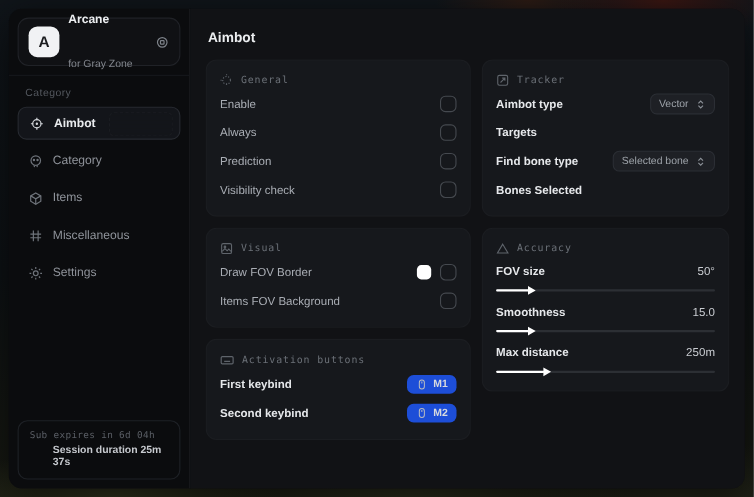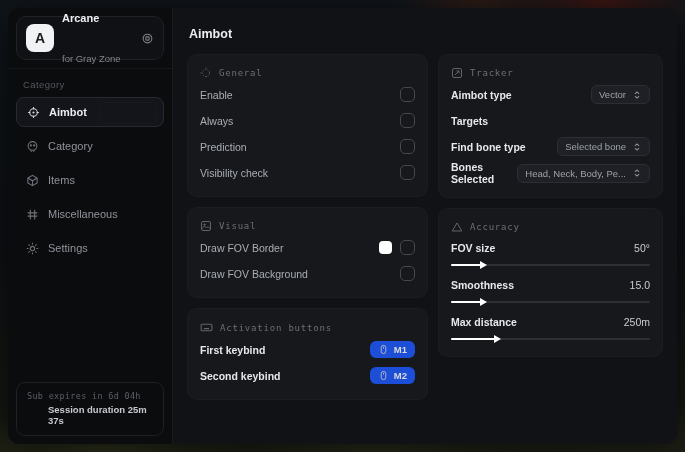--- a/index.html
+++ b/index.html
@@ -265,21 +265,21 @@
             <span>Visual</span>
           </div>
           <div class="row">
             <span class="lbl-dim">Draw FOV Border</span>
             <span class="row-controls">
               <span class="swatch" style="background: rgb(255, 255, 255);"></span>
               <span class="checkbox"></span>
             </span>
           </div>
           <div class="row">
-            <span class="lbl-dim">Draw FOV Background</span>
+            <span class="lbl-dim">Items FOV Background</span>
             <span class="checkbox"></span>
           </div>
         </div>
 
         <div class="panel">
           <div class="panel-title">
             <span class="picon">
               <svg width="13" height="13" viewBox="0 0 24 24" fill="none" stroke="currentColor" stroke-width="2">
                 <rect x="2" y="6" width="20" height="12" rx="2"></rect>
                   <path d="M6 10h.01M10 10h.01M14 10h.01M18 10h.01M7 14h10"></path>
@@ -347,28 +347,20 @@
               <span class="dtext">Selected bone</span>
               <span class="dicon">
                 <svg width="10" height="10" viewBox="0 0 24 24" fill="none" stroke="currentColor" stroke-width="2.5">
                   <path d="M7 9.5L12 4.5l5 5M7 14.5l5 5 5-5"></path>
                 </svg>
               </span>
             </span>
           </div>
           <div class="row">
             <span class="lbl-bright">Bones Selected</span>
-            <span class="dropdown">
-              <span class="dtext">Head, Neck, Body, Pe...</span>
-              <span class="dicon">
-                <svg width="10" height="10" viewBox="0 0 24 24" fill="none" stroke="currentColor" stroke-width="2.5">
-                  <path d="M7 9.5L12 4.5l5 5M7 14.5l5 5 5-5"></path>
-                </svg>
-              </span>
-            </span>
           </div>
         </div>
 
         <div class="panel">
           <div class="panel-title">
             <span class="picon">
               <svg width="12" height="12" viewBox="0 0 24 24" fill="none" stroke="currentColor" stroke-width="2">
                 <path d="M12 4L21.5 20h-19z"></path>
               </svg>
             </span>

